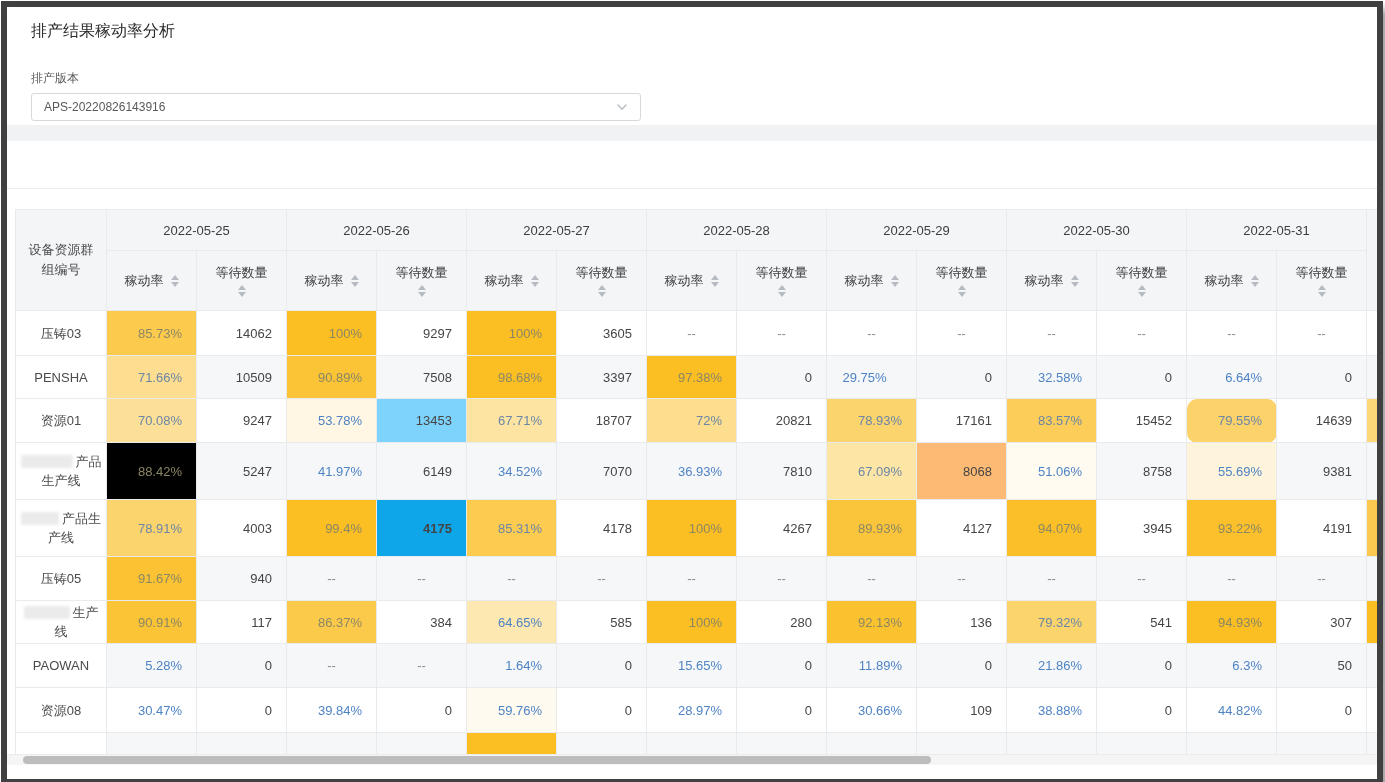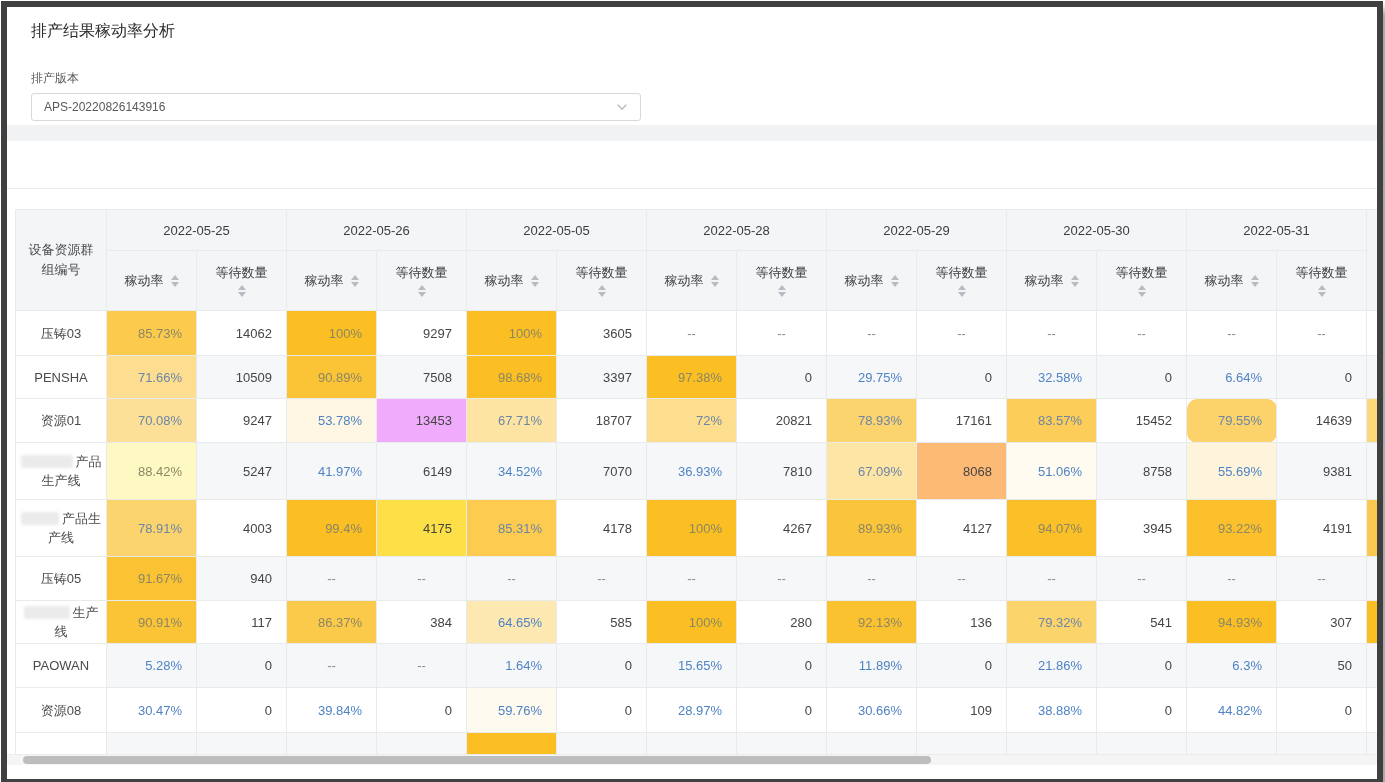--- a/index.html
+++ b/index.html
@@ -89,21 +89,21 @@
           <col style="width: 90px;">
           <col style="width: 14px;">
         </colgroup>
         <thead>
           <tr class="grow">
             <th class="corner" rowspan="2">
               <div>设备资源群组编号</div>
             </th>
             <th colspan="2">2022-05-25</th>
             <th colspan="2">2022-05-26</th>
-            <th colspan="2">2022-05-05</th>
+            <th colspan="2">2022-05-27</th>
             <th colspan="2">2022-05-28</th>
             <th colspan="2">2022-05-29</th>
             <th colspan="2">2022-05-30</th>
             <th colspan="2">2022-05-31</th>
             <th rowspan="2"></th>
           </tr>
           <tr class="srow">
             <th>
               <div class="rate-head">
                 <span>稼动率</span>
@@ -254,70 +254,70 @@
           <tr style="height: 43px;">
             <td class="name">PENSHA</td>
             <td class="rate" style="background: rgb(253, 222, 144); color: rgb(108, 134, 166);">71.66%</td>
             <td class="wait" style="background: rgb(246, 247, 249);">10509</td>
             <td class="rate" style="background: rgb(251, 196, 54); color: rgb(139, 135, 100);">90.89%</td>
             <td class="wait" style="background: rgb(246, 247, 249);">7508</td>
             <td class="rate" style="background: rgb(251, 190, 35); color: rgb(139, 135, 100);">98.68%</td>
             <td class="wait" style="background: rgb(246, 247, 249);">3397</td>
             <td class="rate" style="background: rgb(251, 190, 35); color: rgb(139, 135, 100);">97.38%</td>
             <td class="wait" style="background: rgb(246, 247, 249);">0</td>
-            <td class="rate" style="background: rgb(246, 247, 249); color: rgb(78, 131, 196);">29.75%</td>
+            <td class="rate" style="background: rgb(246, 247, 249); color: rgb(78, 131, 196); text-align: center;">29.75%</td>
             <td class="wait" style="background: rgb(246, 247, 249);">0</td>
             <td class="rate" style="background: rgb(246, 247, 249); color: rgb(78, 131, 196);">32.58%</td>
             <td class="wait" style="background: rgb(246, 247, 249);">0</td>
             <td class="rate" style="background: rgb(246, 247, 249); color: rgb(78, 131, 196);">6.64%</td>
             <td class="wait" style="background: rgb(246, 247, 249);">0</td>
             <td style="background: rgb(246, 247, 249);"></td>
           </tr>
           <tr style="height: 44px;">
             <td class="name">资源01</td>
             <td class="rate" style="background: rgb(253, 224, 152); color: rgb(108, 134, 166);">70.08%</td>
             <td class="wait" style="background: rgb(255, 255, 255);">9247</td>
             <td class="rate" style="background: rgb(255, 247, 228); color: rgb(78, 131, 196);">53.78%</td>
-            <td class="wait" style="background: #f0abfc;">13453</td>
+            <td class="wait" style="background: #7dd3fc;">13453</td>
             <td class="rate" style="background: rgb(253, 228, 163); color: rgb(108, 134, 166);">67.71%</td>
             <td class="wait" style="background: rgb(255, 255, 255);">18707</td>
             <td class="rate" style="background: rgb(253, 222, 143); color: rgb(108, 134, 166);">72%</td>
             <td class="wait" style="background: rgb(255, 255, 255);">20821</td>
             <td class="rate" style="background: rgb(252, 212, 110); color: rgb(108, 134, 166);">78.93%</td>
             <td class="wait" style="background: rgb(255, 255, 255);">17161</td>
             <td class="rate" style="background: rgb(252, 206, 89); color: rgb(108, 134, 166);">83.57%</td>
             <td class="wait" style="background: rgb(255, 255, 255);">15452</td>
             <td class="rate" style="background: rgb(252, 211, 107); color: rgb(108, 134, 166); border-radius: 10px;">79.55%</td>
             <td class="wait" style="background: rgb(255, 255, 255);">14639</td>
             <td style="background: rgb(252, 216, 120);"></td>
           </tr>
           <tr style="height: 57px;">
             <td class="name"><span class="redact" style="width: 52px;"></span>产品生产线</td>
-            <td class="rate" style="background: #fef9c3; color: rgb(139, 135, 100); margin-left: 36px;">88.42%</td>
+            <td class="rate" style="background: #000000; color: rgb(139, 135, 100); margin-left: 36px;">88.42%</td>
             <td class="wait" style="background: rgb(246, 247, 249);">5247</td>
             <td class="rate" style="background: rgb(246, 247, 249); color: rgb(78, 131, 196);">41.97%</td>
             <td class="wait" style="background: rgb(246, 247, 249);">6149</td>
             <td class="rate" style="background: rgb(246, 247, 249); color: rgb(78, 131, 196);">34.52%</td>
             <td class="wait" style="background: rgb(246, 247, 249);">7070</td>
             <td class="rate" style="background: rgb(246, 247, 249); color: rgb(78, 131, 196);">36.93%</td>
             <td class="wait" style="background: rgb(246, 247, 249);">7810</td>
             <td class="rate" style="background: rgb(253, 229, 166); color: rgb(108, 134, 166);">67.09%</td>
             <td class="wait" style="background: #fdba74;">8068</td>
             <td class="rate" style="background: rgb(255, 251, 241); color: rgb(78, 131, 196);">51.06%</td>
             <td class="wait" style="background: rgb(246, 247, 249);">8758</td>
             <td class="rate" style="background: rgb(254, 244, 219); color: rgb(78, 131, 196);">55.69%</td>
             <td class="wait" style="background: rgb(246, 247, 249);">9381</td>
             <td style="background: rgb(246, 247, 249);"></td>
           </tr>
           <tr style="height: 57px;">
             <td class="name"><span class="redact" style="width: 38px;"></span>产品生产线</td>
             <td class="rate" style="background: rgb(252, 212, 110); color: rgb(108, 134, 166);">78.91%</td>
             <td class="wait" style="background: rgb(255, 255, 255);">4003</td>
             <td class="rate" style="background: rgb(251, 190, 35); color: rgb(139, 135, 100);">99.4%</td>
-            <td class="wait" style="background: #fde047;">4175</td>
+            <td class="wait" style="background: #0ea5e9; font-weight: bold;">4175</td>
             <td class="rate" style="background: rgb(252, 203, 80); color: rgb(108, 134, 166);">85.31%</td>
             <td class="wait" style="background: rgb(255, 255, 255);">4178</td>
             <td class="rate" style="background: rgb(251, 190, 35); color: rgb(139, 135, 100);">100%</td>
             <td class="wait" style="background: rgb(255, 255, 255);">4267</td>
             <td class="rate" style="background: rgb(251, 197, 59); color: rgb(139, 135, 100);">89.93%</td>
             <td class="wait" style="background: rgb(255, 255, 255);">4127</td>
             <td class="rate" style="background: rgb(251, 191, 39); color: rgb(139, 135, 100);">94.07%</td>
             <td class="wait" style="background: rgb(255, 255, 255);">3945</td>
             <td class="rate" style="background: rgb(251, 192, 43); color: rgb(139, 135, 100);">93.22%</td>
             <td class="wait" style="background: rgb(255, 255, 255);">4191</td>

